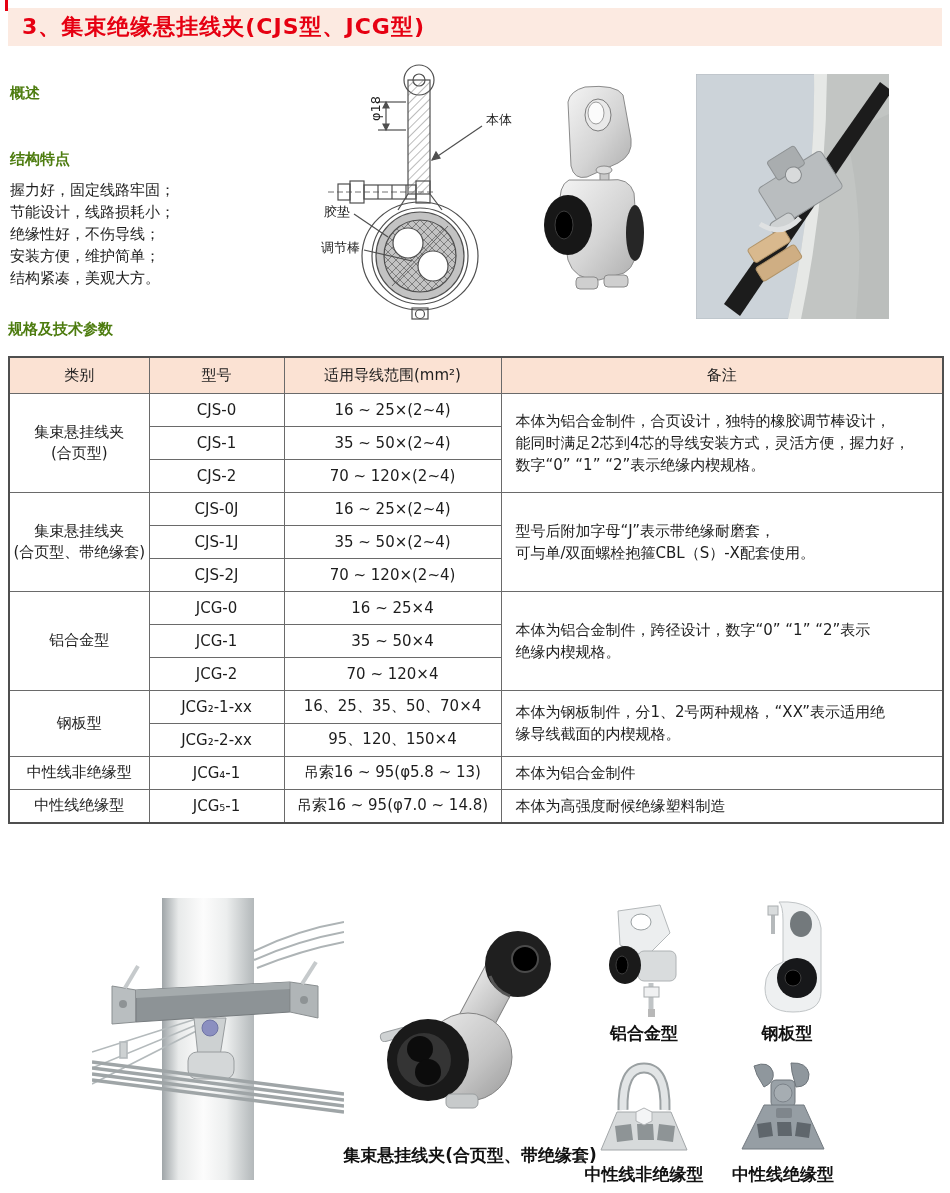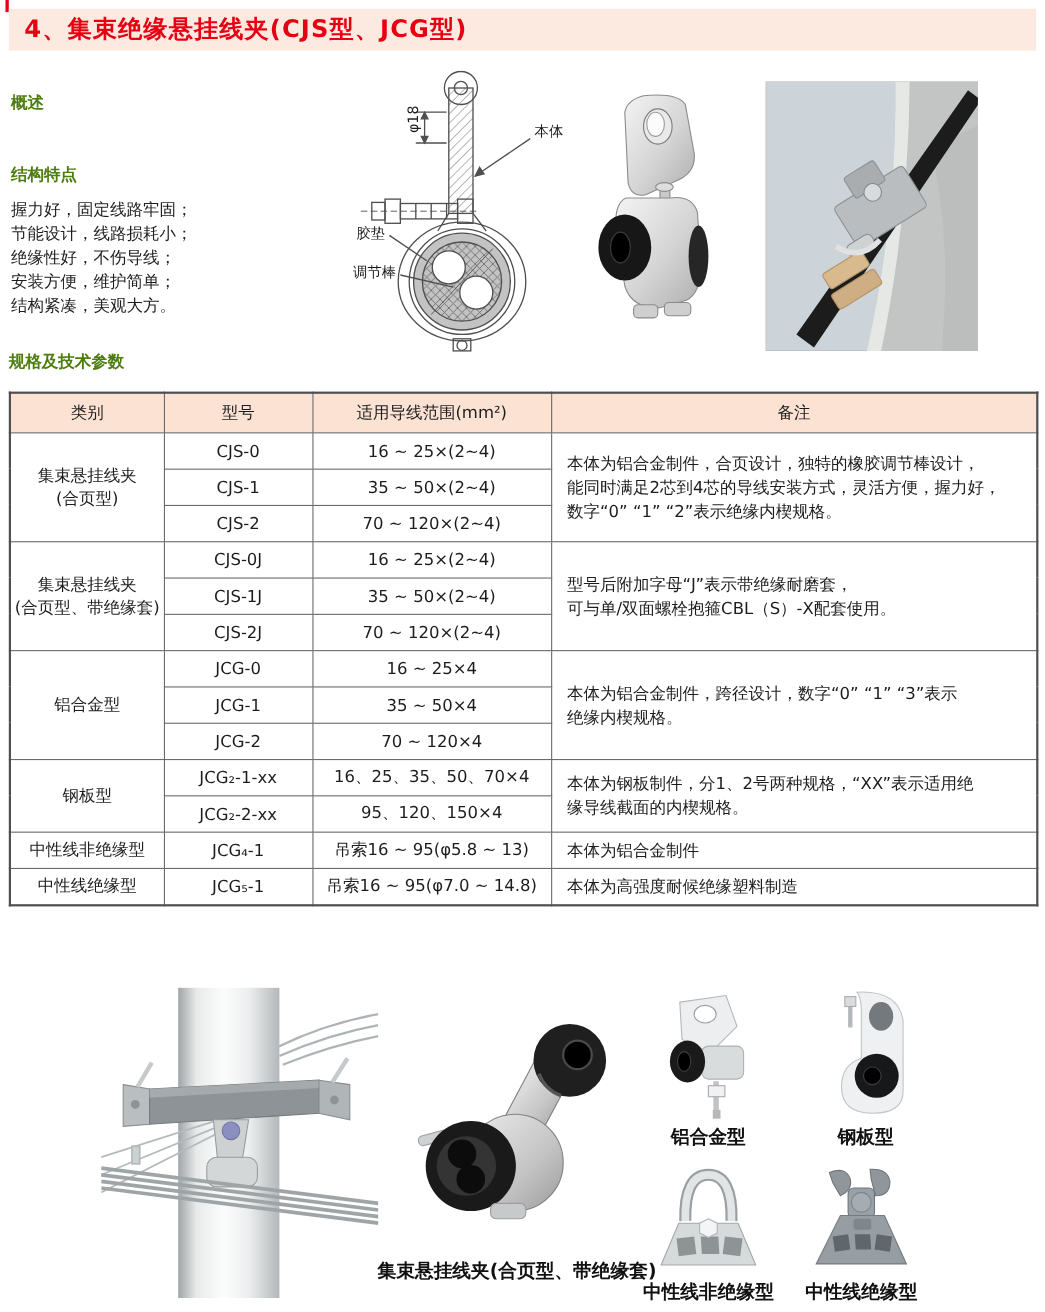--- a/index.html
+++ b/index.html
@@ -45,21 +45,21 @@
   figure{margin:0;}
   svg{display:block;}
 </style>
 </head>
 <body>
 
 <div>
 
   <div class="abs red-tick"></div>
   <header class="abs title-band">
-    <h1>4、集束绝缘悬挂线夹(CJS型、JCG型)</h1>
+    <h1>3、集束绝缘悬挂线夹(CJS型、JCG型)</h1>
   </header>
 
   <section class="abs overview">
     <h2 class="sec">概述</h2>
   </section>
 
   <section class="abs features">
     <h2 class="sec">结构特点</h2>
     <div class="feat-list">
       <div class="feat">握力好，固定线路牢固；</div>
@@ -226,21 +226,21 @@
           <td class="c">CJS-2J</td>
           <td class="c">70 ~ 120×(2~4)</td>
         </tr>
         <tr>
           <td class="cat" rowspan="3">
             <div>铝合金型</div>
           </td>
           <td class="c">JCG-0</td>
           <td class="c">16 ~ 25×4</td>
           <td class="remark" rowspan="3">
-            <div>本体为铝合金制件，跨径设计，数字“0” “1” “3”表示</div>
+            <div>本体为铝合金制件，跨径设计，数字“0” “1” “2”表示</div>
             <div>绝缘内楔规格。</div>
           </td>
         </tr>
         <tr>
           <td class="c">JCG-1</td>
           <td class="c">35 ~ 50×4</td>
         </tr>
         <tr>
           <td class="c">JCG-2</td>
           <td class="c">70 ~ 120×4</td>

